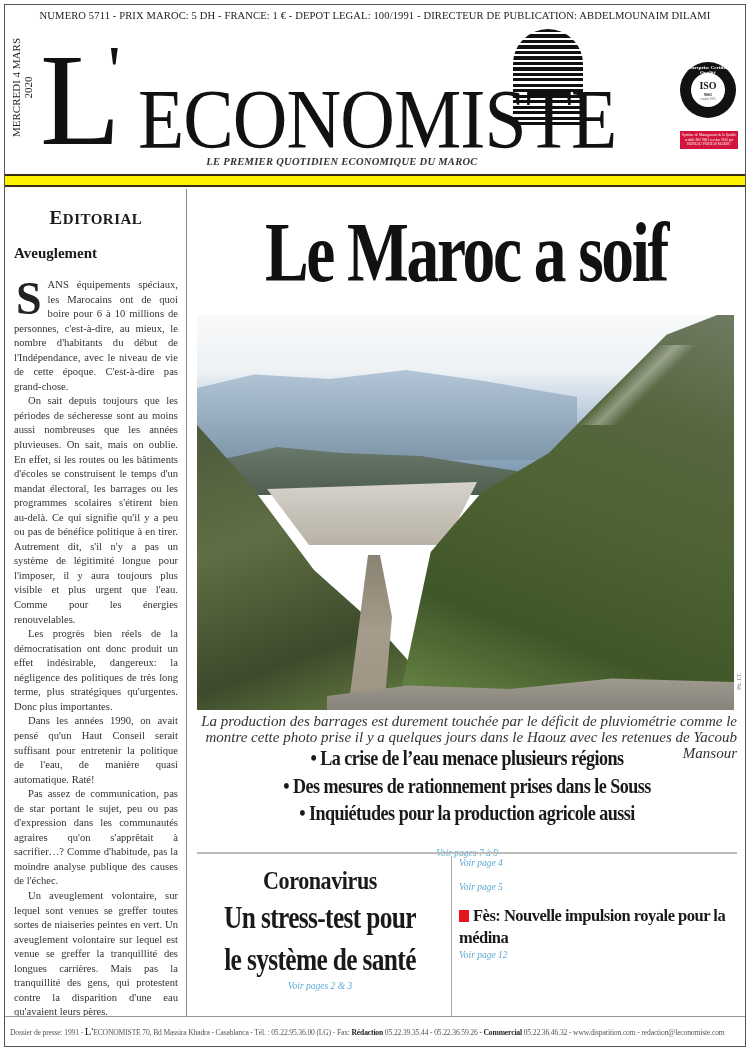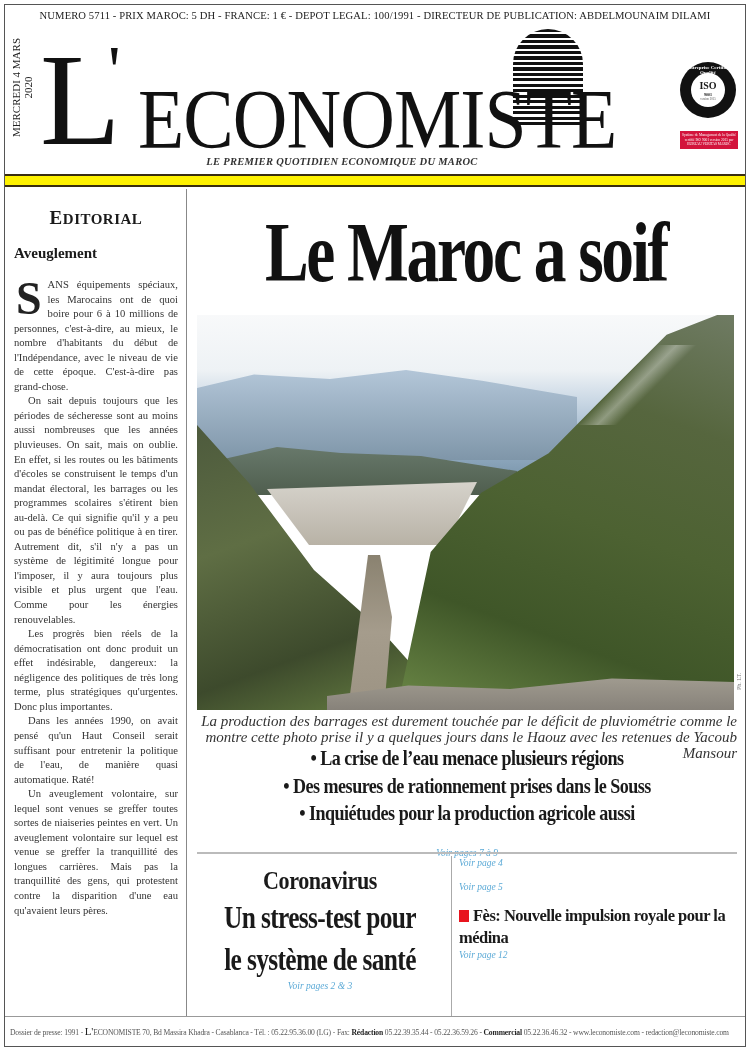--- a/index.html
+++ b/index.html
@@ -124,20 +124,21 @@
 <div class="editorial">
   <div class="ed-title">
     <span>E</span><span class="sc">DITORIAL</span>
   </div>
   <div class="ed-sub">Aveuglement</div>
   <div class="ed-body">
     <p class="first"><span class="dropcap">S</span><span>ANS équipements spéciaux, les Marocains ont de quoi boire pour 6 à 10 millions de personnes, c'est-à-dire, au mieux, le nombre d'habitants du début de l'Indépendance, avec le niveau de vie de cette époque. C'est-à-dire pas grand-chose.</span></p>
     <p>On sait depuis toujours que les périodes de sécheresse sont au moins aussi nombreuses que les années pluvieuses. On sait, mais on oublie. En effet, si les routes ou les bâtiments d'écoles se construisent le temps d'un mandat électoral, les barrages ou les programmes scolaires s'étirent bien au-delà. Ce qui signifie qu'il y a peu ou pas de bénéfice politique à en tirer. Autrement dit, s'il n'y a pas un système de légitimité longue pour l'imposer, il y aura toujours plus visible et plus urgent que l'eau. Comme pour les énergies renouvelables.</p>
     <p>Les progrès bien réels de la démocratisation ont donc produit un effet indésirable, dangereux: la négligence des politiques de très long terme, plus stratégiques qu'urgentes. Donc plus importantes.</p>
     <p>Dans les années 1990, on avait pensé qu'un Haut Conseil serait suffisant pour entretenir la politique de l'eau, de manière quasi automatique. Raté!</p>
+    <p>Pas assez de communication, pas de star portant le sujet, peu ou pas d'expression dans les communautés agraires qu'on s'apprêtait à sacrifier…? Comme d'habitude, pas la moindre analyse publique des causes de l'échec.</p>
     <p>Un aveuglement volontaire, sur lequel sont venues se greffer toutes sortes de niaiseries peintes en vert. Un aveuglement volontaire sur lequel est venue se greffer la tranquillité des longues carrières. Mais pas la tranquillité des gens, qui protestent contre la disparition d'une eau qu'avaient leurs pères.</p>
 
   </div>
 
 </div>
 
 <div class="headline">Le Maroc a soif</div>
 
 <div class="photo" title="Barrage dans une vallée de montagne, Haouz">
   <div class="sky"></div>
@@ -179,14 +180,14 @@
     <div class="see-pages">Voir page 5</div>
   </div>
   <div class="brief">
     <div class="brief-title"><span class="sq"></span><span>Fès: Nouvelle impulsion royale pour la médina</span></div>
     <div class="see-pages">Voir page 12</div>
   </div>
 </div>
 
 <div class="footer-line"></div>
 <div class="footer">
-  <span>Dossier de presse: 1991 - </span><span class="brand">L'</span><span>ECONOMISTE</span><span> 70, Bd Massira Khadra - Casablanca - Tél. : 05.22.95.36.00 (LG) - Fax: </span><b>Rédaction</b><span> 05.22.39.35.44 - 05.22.36.59.26 - </span><b>Commercial</b><span> 05.22.36.46.32 - </span><span>www.leconomiste.com</span><span> - </span><span>redaction@leconomiste.com</span>
+  <span>Dossier de presse: 1991 - </span><span class="brand">L'</span><span>ECONOMISTE</span><span> 70, Bd Massira Khadra - Casablanca - Tél. : 05.22.95.36.00 (LG) - Fax: </span><b>Rédaction</b><span> 05.22.39.35.44 - 05.22.36.59.26 - </span><b>Commercial</b><span> 05.22.36.46.32 - </span><span>www.disparition.com</span><span> - </span><span>redaction@leconomiste.com</span>
 </div>
 
 </body></html>

